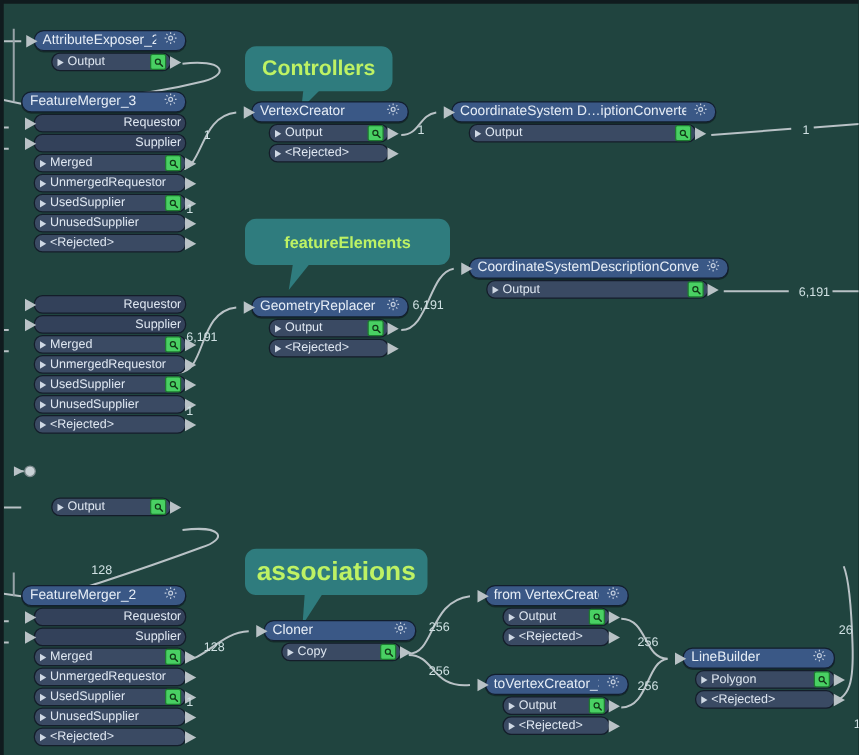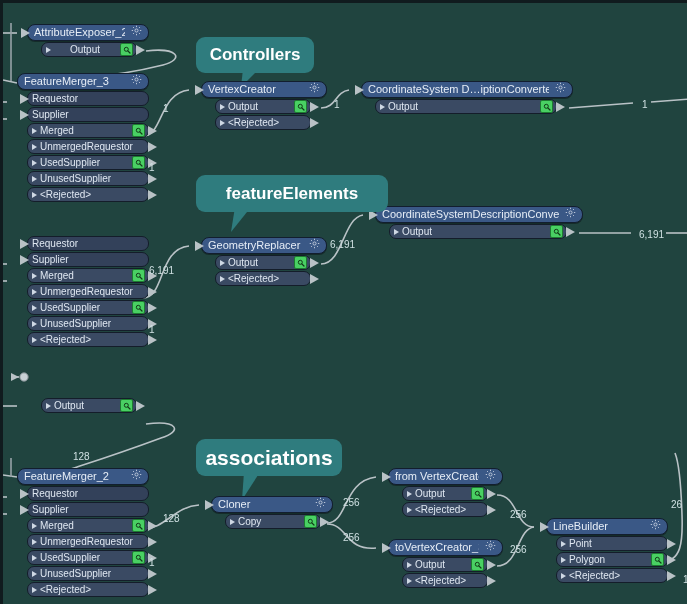--- a/index.html
+++ b/index.html
@@ -43,21 +43,21 @@
     border:1px solid #141d2a;
     border-radius:7px;
     color:#dfe7f1;
     font-size:10px;
     line-height:13px;
     box-sizing:border-box;
     display:flex;align-items:center;
     padding:0 3px 0 4px;
     white-space:nowrap;
   }
-  .port.in{background:#33415a;}
+  .port.in{background:#33415a;text-align:right;}
   .port .tri{
     flex:0 0 auto;width:0;height:0;margin-right:3px;
     border-top:3.5px solid transparent;border-bottom:3.5px solid transparent;
     border-left:5px solid #cfd8e4;
   }
   .port .plbl{flex:1 1 auto;}
   .insp{
     flex:0 0 auto;width:11px;height:11px;margin-left:4px;
     background:#49d063;border:1px solid #1d7a30;border-radius:2px;
     display:flex;align-items:center;justify-content:center;
@@ -82,21 +82,21 @@
     width:0;height:0;
     border-top:5px solid transparent;border-bottom:5px solid transparent;
     border-left:9px solid #b9c2c6;
   }
 
   
   .bubble{
     position:absolute;
     background:#2f7c7e;
     border-radius:9px;
-    color:#ffffff;
+    color:#bef264;
     font-weight:bold;
     display:flex;align-items:center;justify-content:center;
     box-sizing:border-box;
     padding:0 0;
     white-space:nowrap;
   }
 
   
   .cnt{
     position:absolute;
@@ -170,21 +170,21 @@
 
   <div class="termdot" style="left:8px;top:367px;">
     <svg width="22" height="14" viewBox="0 0 22 14" xmlns="http://www.w3.org/2000/svg">
       <path d="M0,7 L8,7" stroke="#b9c2c6" stroke-width="1.6" fill="none"></path>
       <polygon points="0,3 8,7 0,11" fill="#b9c2c6"></polygon>
       <circle cx="13" cy="7" r="4.2" fill="#c9d2d6" stroke="#7d8a8e" stroke-width="1"></circle>
     </svg>
   </div>
 
   <div id="nodes-layer">
-      <div class="node" style="left: 24px; top: 21px; width: 122px; text-align: center;">
+      <div class="node" style="left: 24px; top: 21px; width: 122px;">
         <div class="node-head">
           <span class="headarrow"></span>
           <span class="nm">AttributeExposer_2</span>
           <span class="gear"><svg width="11" height="11" viewBox="0 0 24 24" xmlns="http://www.w3.org/2000/svg">
               <g fill="none" stroke="#c3cede" stroke-width="2">
                 <circle cx="12" cy="12" r="3.4"></circle>
                 <path d="M12 1.6 L12 4.6 M12 19.4 L12 22.4 M1.6 12 L4.6 12 M19.4 12 L22.4 12 M4.6 4.6 L6.7 6.7 M17.3 17.3 L19.4 19.4 M19.4 4.6 L17.3 6.7 M6.7 17.3 L4.6 19.4"></path>
               </g>
             </svg></span>
         </div>
@@ -559,46 +559,41 @@
           <span class="nm">LineBuilder</span>
           <span class="gear"><svg width="11" height="11" viewBox="0 0 24 24" xmlns="http://www.w3.org/2000/svg">
               <g fill="none" stroke="#c3cede" stroke-width="2">
                 <circle cx="12" cy="12" r="3.4"></circle>
                 <path d="M12 1.6 L12 4.6 M12 19.4 L12 22.4 M1.6 12 L4.6 12 M19.4 12 L22.4 12 M4.6 4.6 L6.7 6.7 M17.3 17.3 L19.4 19.4 M19.4 4.6 L17.3 6.7 M6.7 17.3 L4.6 19.4"></path>
               </g>
             </svg></span>
         </div>
         <div class="port" style="margin-left: 10px; width: 112px;">
           <span class="tri"></span>
-          <span class="plbl">Point</span>
-          <span class="oarrow"></span>
-        </div>
-        <div class="port" style="margin-left: 10px; width: 112px;">
-          <span class="tri"></span>
           <span class="plbl">Polygon</span>
           <span class="insp">
             <svg width="8" height="8" viewBox="0 0 16 16" xmlns="http://www.w3.org/2000/svg">
               <circle cx="6.6" cy="6.6" r="4" fill="none" stroke="#123a18" stroke-width="2"></circle>
               <path d="M9.6 9.6 L14 14" stroke="#123a18" stroke-width="2.4" stroke-linecap="round"></path>
             </svg>
           </span>
           <span class="oarrow"></span>
         </div>
         <div class="port" style="margin-left: 10px; width: 112px;">
           <span class="tri"></span>
           <span class="plbl">&lt;Rejected&gt;</span>
           <span class="oarrow"></span>
         </div>
       </div>
     </div>
   <div id="bubbles-layer">
       <div class="bubble" style="left: 193px; top: 34px; width: 118px; height: 36px; font-size: 17px;">
         <span>Controllers</span>
       </div>
-      <div class="bubble" style="left: 193px; top: 172px; width: 192px; height: 37px; font-size: 17px;">
+      <div class="bubble" style="left: 193px; top: 172px; width: 164px; height: 37px; font-size: 13px;">
         <span>featureElements</span>
       </div>
       <div class="bubble" style="left: 193px; top: 436px; width: 146px; height: 37px; font-size: 21px;">
         <span>associations</span>
       </div>
     </div>
   <div id="labels-layer">
       <div class="cnt" style="left: 160px; top: 100px;">1</div>
       <div class="cnt" style="left: 146px; top: 159px;">1</div>
       <div class="cnt" style="left: 331px; top: 96px;">1</div>

